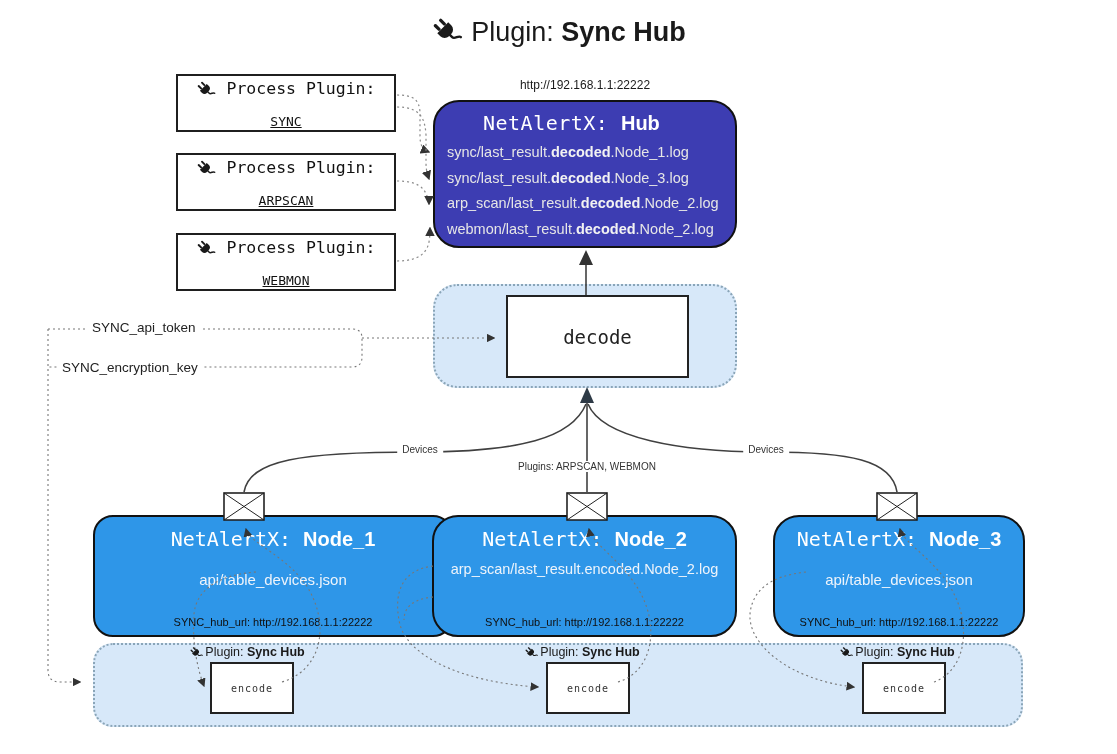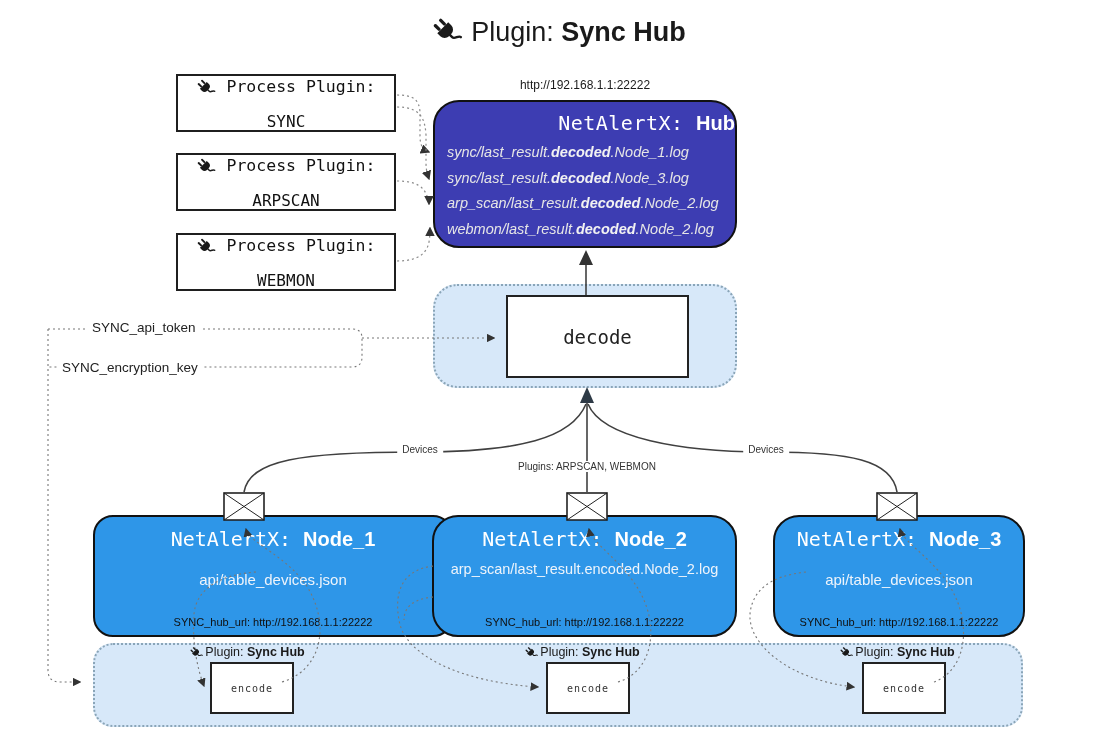--- a/index.html
+++ b/index.html
@@ -13,31 +13,31 @@
   .title-row { position:absolute; top:16px; left:0; right:0; display:flex; justify-content:center; align-items:center; gap:8px; }
   .title-row .icon-slot { font-size:32px; line-height:0; }
   .title-text { font-size:27px; color:#1a1a1a; }
   .title-text b { font-weight:bold; }
 
   .icon-slot svg { width:1em; height:1em; display:inline-block; vertical-align:middle; }
 
   
   .hub-url { position:absolute; left:433px; top:78px; width:304px; text-align:center; font-size:12px; color:#1a1a1a; }
   .hub-box { position:absolute; left:433px; top:100px; width:304px; height:148px; background:#3d3db2; border:2px solid #111; border-radius:26px; padding:9px 0 0 0; }
-  .hub-title { text-align:right; color:#fff; font-size:20px; margin-bottom:5px; }
+  .hub-title { text-align:left; color:#fff; font-size:20px; margin-bottom:5px;margin-left:48px; }
   .hub-title .mono { letter-spacing:0.5px; }
   .hub-title b { font-weight:bold; }
-  .hub-line { color:#e6e6e6; font-size:14.5px; line-height:25.5px; padding-left:12px; white-space:nowrap;font-style:italic; }
+  .hub-line { color:#e6e6e6; font-size:14.5px; line-height:25.5px; padding-left:12px; white-space:nowrap; }
   .hub-line b { font-weight:bold; color:#f2f2f2; }
 
   
   .proc-box { position:absolute; left:176px; width:220px; height:58px; background:#fff; border:2px solid #1f1f1f; display:flex; flex-direction:column; justify-content:center; align-items:center; }
   .proc-line1 { display:flex; align-items:center; gap:10px; font-size:16.5px; color:#111; }
   .proc-line1 .icon-slot { font-size:20px; }
-  .proc-name { font-size:16px; color:#111; margin-top:14px; }
+  .proc-name { font-size:13px; color:#111; margin-top:14px;text-decoration:underline; }
 
   
   .band { position:absolute; background:#d7e8f9; border:2px dotted #8aa5b8; }
   #decode-band { left:433px; top:284px; width:304px; height:104px; border-radius:24px; }
   #encode-band { left:93px; top:643px; width:930px; height:84px; border-radius:20px; }
 
   .decode-box { position:absolute; left:506px; top:295px; width:183px; height:83px; background:#fff; border:2px solid #222; display:flex; align-items:center; justify-content:center; font-size:19px; color:#222; }
   .encode-box { position:absolute; top:662px; width:84px; height:52px; background:#fff; border:2px solid #222; display:flex; align-items:center; justify-content:center; font-size:10px; color:#333; letter-spacing:1px; }
 
   

